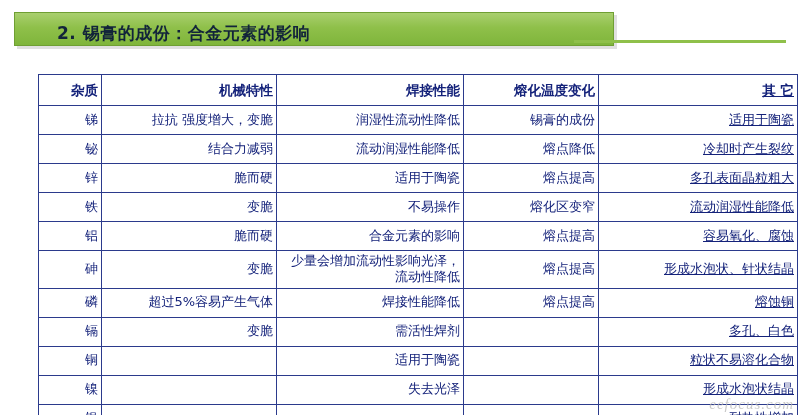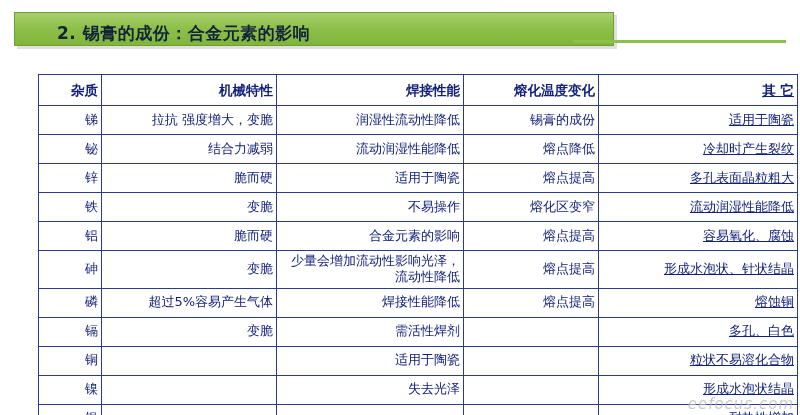--- a/index.html
+++ b/index.html
@@ -92,20 +92,21 @@
   .watermark {
     position: absolute;
     right: 6px;
     bottom: 2px;
     font-size: 15px;
     color: #b9b9b9;
     font-style: italic;
     letter-spacing: 1px;
     opacity: 0.75;
     pointer-events: none;
+    font-family: Liberation Serif, serif;
   }
 </style>
 </head>
 <body>
 
 <div class="title-wrap">
   <div class="title-bar">
     <div class="title-text">2. 锡膏的成份：合金元素的影响</div>
   </div>
   <div class="title-rule"></div>

